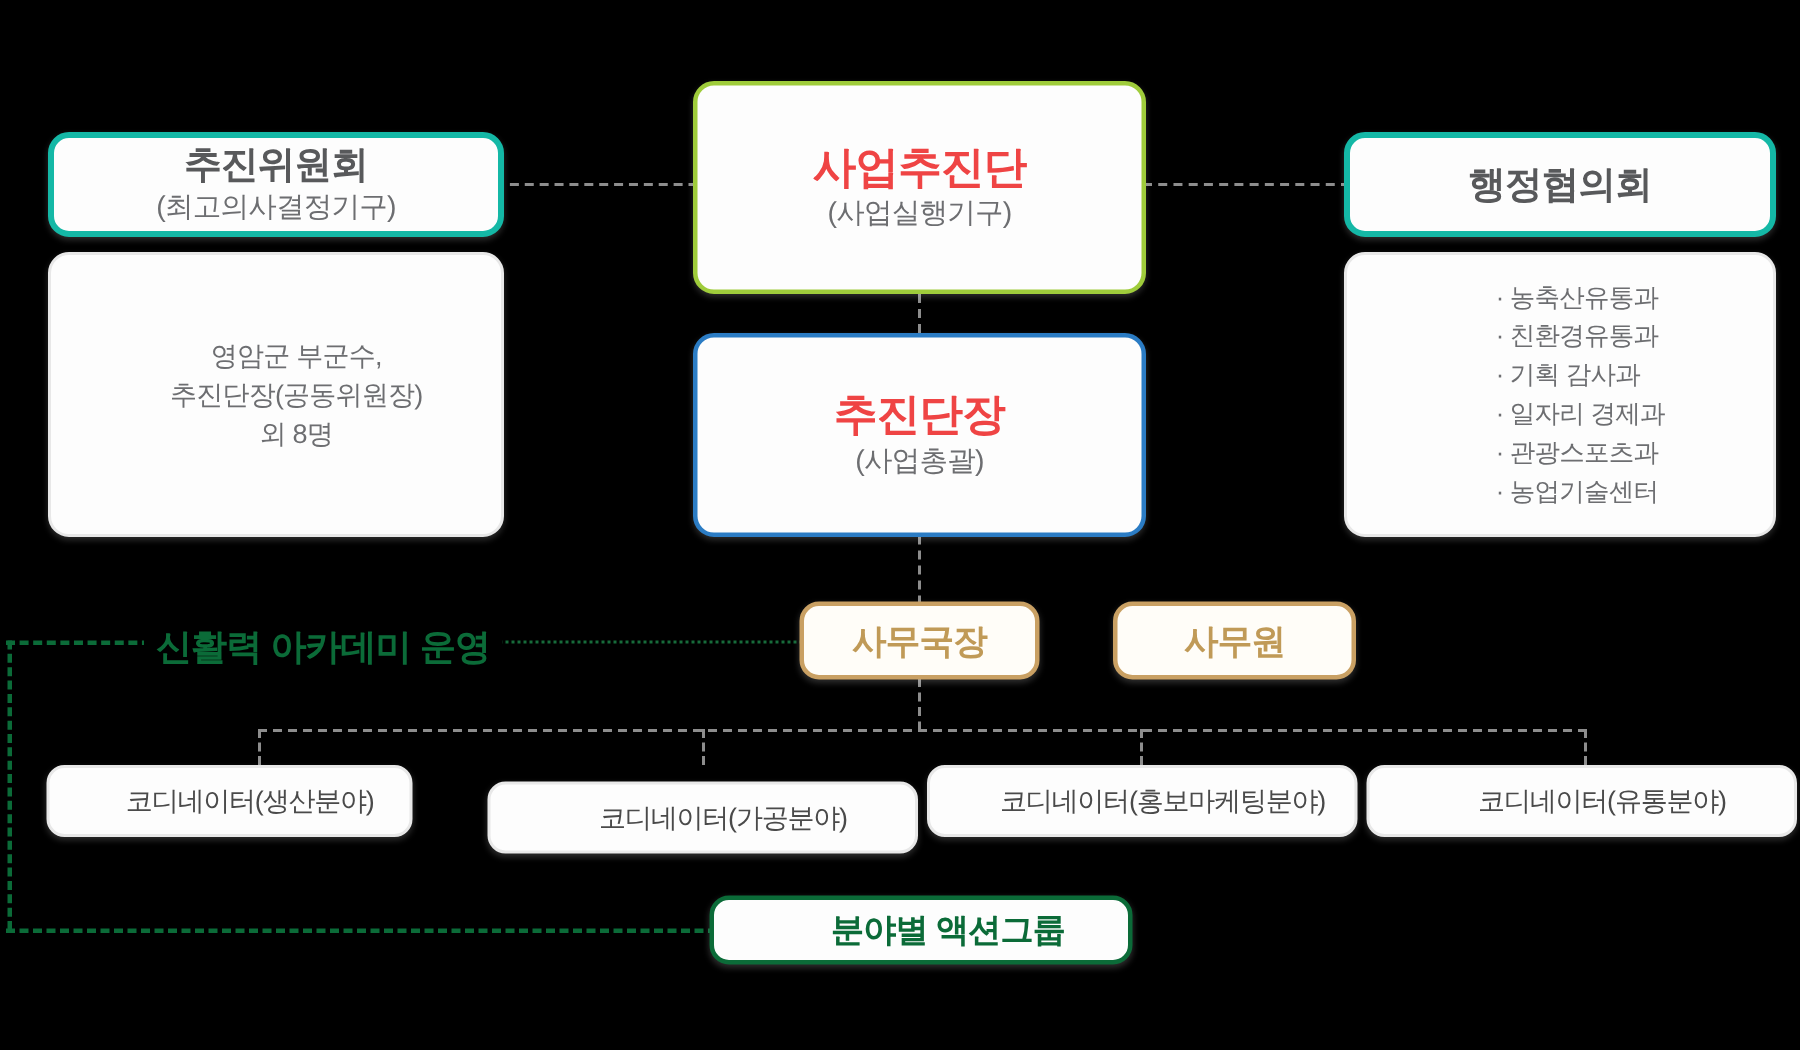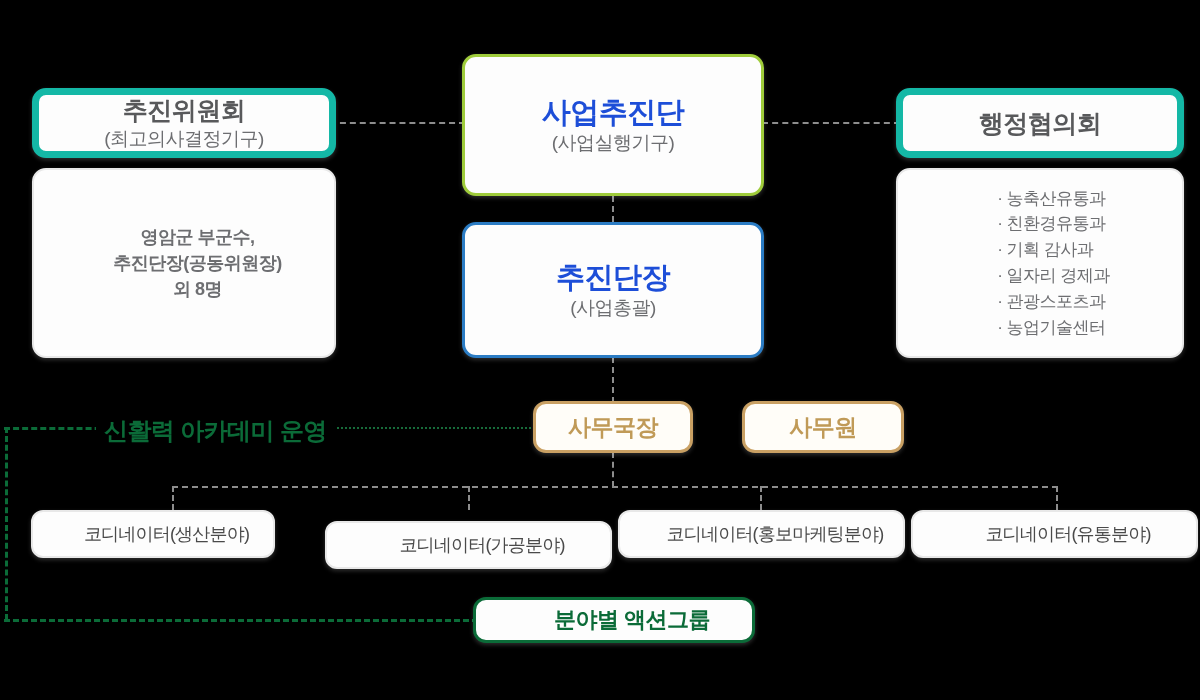--- a/index.html
+++ b/index.html
@@ -26,51 +26,51 @@
     flex-direction: column;
     align-items: center;
     justify-content: center;
     text-align: center;
     color: #58595b;
     box-shadow: 0 2px 4px rgba(255,255,255,0.18);
     z-index: 5;
   }
 
   .b-plain   { border: 2px solid #e8e8e8; padding-left: 27px; }
-  .b-green   { border: 7px solid #14b8a6; }
+  .b-green   { border: 4px solid #14b8a6; }
   .b-lime    { border: 3px solid #9fcc3b; }
   .b-blue    { border: 3px solid #2b7cc4; }
   .b-gold    { border: 3px solid #c9a063; background: #fffdf8; }
   .b-greenln { border: 3px solid #0b6b38; padding-left: 36px; }
 
   .title-lg {
     font-size: 29px;
     font-weight: 700;
     line-height: 1.18;
     letter-spacing: -0.5px;
-    color: #1d4ed8;
+    color: #ef4444;
   }
   .title-md {
     font-size: 25px;
     font-weight: 700;
     line-height: 1.2;
     letter-spacing: -0.5px;
     color: #58595b;
   }
   .sub {
     font-size: 19px;
     font-weight: 400;
     line-height: 1.25;
     letter-spacing: -0.5px;
     color: #6d6e71;
     margin-top: 2px;
   }
   .body-txt {
     font-size: 18px;
-    font-weight: 700;
+    font-weight: 400;
     line-height: 1.45;
     letter-spacing: -0.5px;
     color: #6d6e71;
   }
   .list-txt {
     font-size: 17px;
     line-height: 1.52;
     letter-spacing: -0.5px;
     color: #6d6e71;
     text-align: left;

